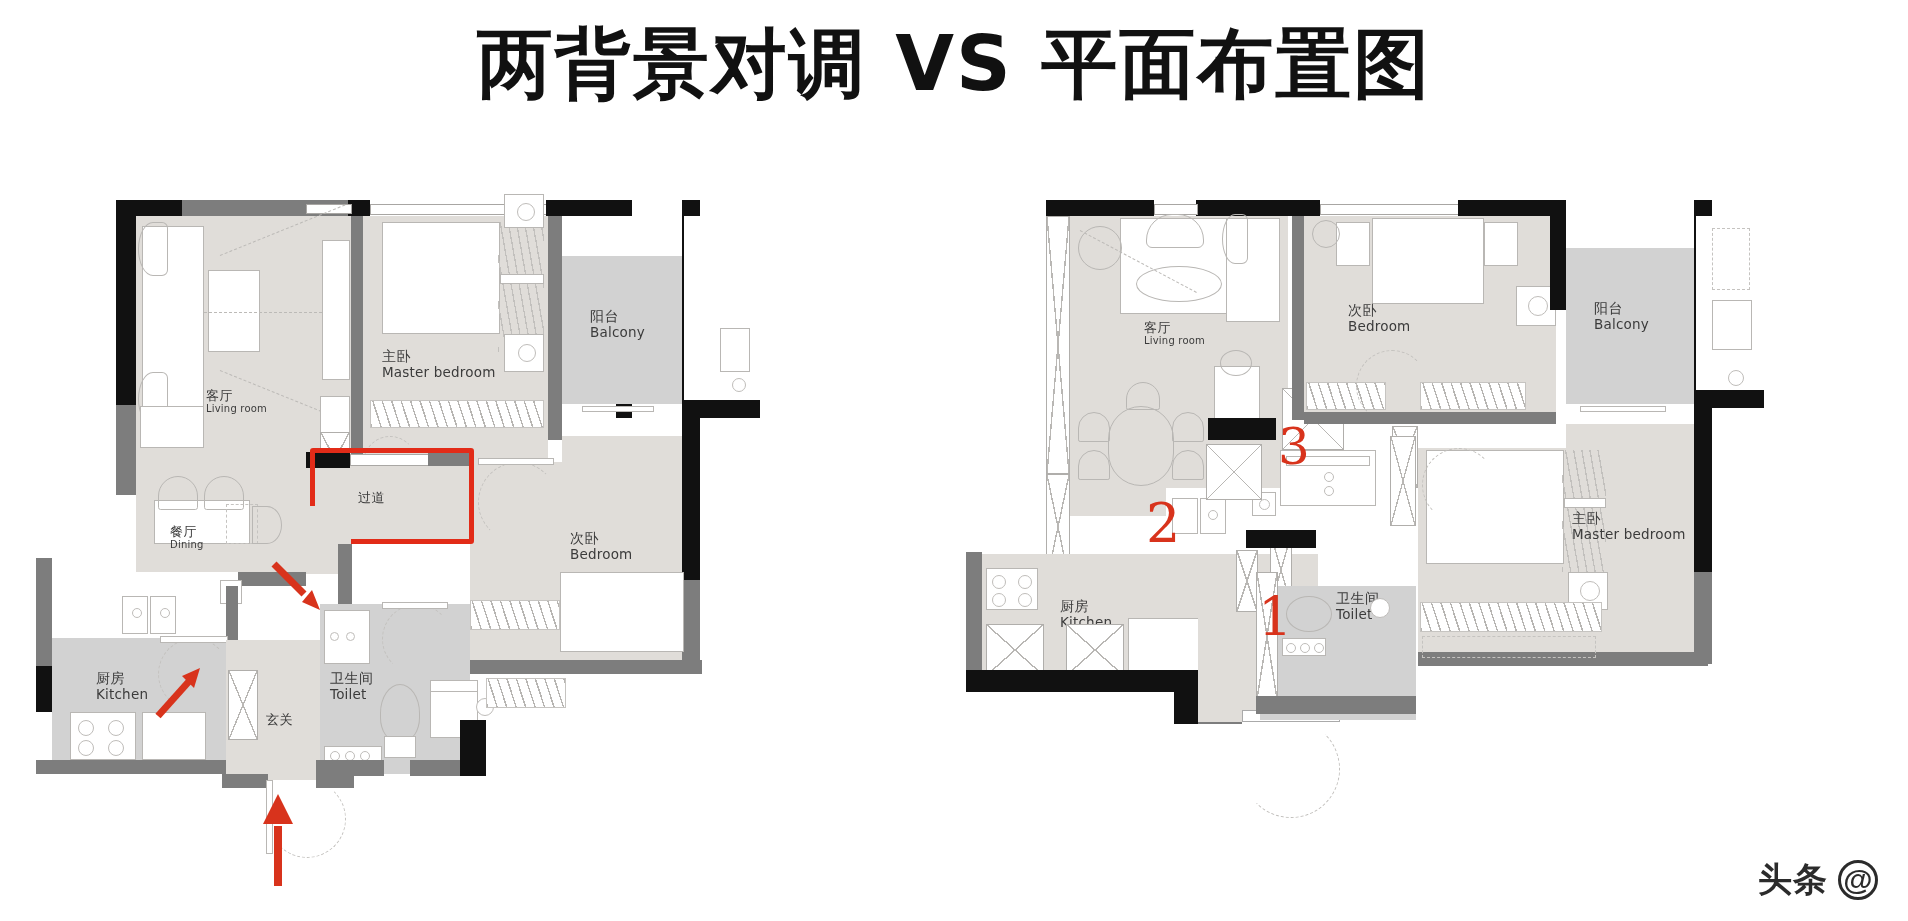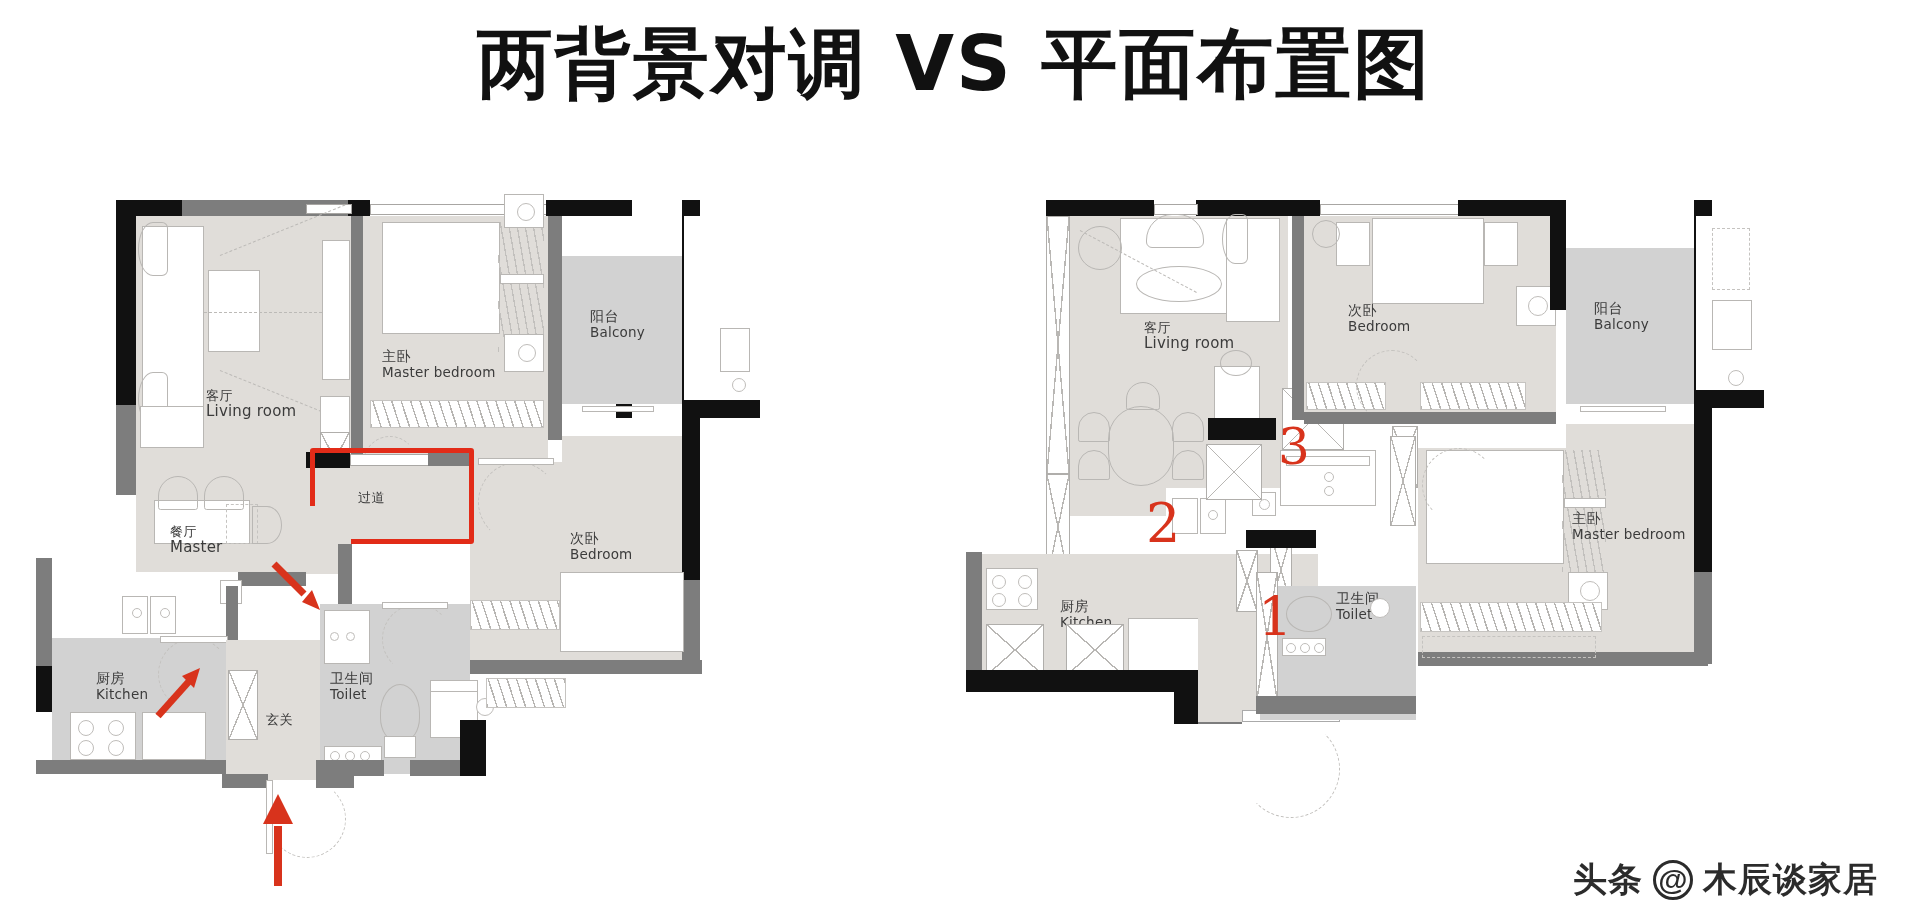--- a/index.html
+++ b/index.html
@@ -41,21 +41,21 @@
   .dashbox{position:absolute;border:1.2px dashed #c5c3c0;box-sizing:border-box;}
   .swing{position:absolute;border:1.2px dashed #c3c1be;border-radius:50%;
          border-right-color:transparent;border-bottom-color:transparent;}
   .swing2{position:absolute;border:1.2px dashed #c3c1be;border-radius:50%;
          border-left-color:transparent;border-top-color:transparent;}
   .dot{position:absolute;border:1px solid #bfbdba;border-radius:50%;background:#fff;}
 
   .label{position:absolute;color:#3b3b3b;white-space:nowrap;line-height:1.18;
          font-family:"DejaVu Sans","Liberation Sans",sans-serif;}
   .label .cn{display:block;font-size:13px;letter-spacing:.5px;}
-  .label .en{display:block;font-size:15px;letter-spacing:.2px;}
+  .label .en{display:block;font-size:10px;letter-spacing:.2px;}
   .label.big .cn{font-size:14px;}
   .label.big .en{font-size:13.5px;}
 
   .redbox{position:absolute;border:5px solid #e22b18;box-sizing:border-box;border-radius:3px;}
   .rednum{position:absolute;color:#d8331c;font-weight:400;
           font-family:"DejaVu Serif","Liberation Serif",serif;}
   .redtext{position:absolute;color:#d8331c;font-size:36px;font-weight:700;
            white-space:nowrap;font-family:"DejaVu Sans","Liberation Sans",sans-serif;}
   .arrow{position:absolute;}
 
@@ -158,21 +158,21 @@
   <div class="redbox" style="left:280px;top:248px;width:164px;height:96px;"></div>
 
   <div class="room" style="left:106px;top:306px;width:215px;height:68px;"></div>
   <div class="furn" style="left:124px;top:300px;width:96px;height:44px;"></div>
   <div class="furn rtop nofill" style="left:128px;top:276px;width:40px;height:34px;"></div>
   <div class="furn rtop nofill" style="left:174px;top:276px;width:40px;height:34px;"></div>
   <div class="dashbox" style="left:196px;top:304px;width:32px;height:40px;"></div>
   <div class="furn nofill" style="left:222px;top:306px;width:30px;height:38px;border-radius:0 50% 50% 0;"></div>
   <div class="label" style="left:140px;top:324px;">
     <span class="cn">餐厅</span>
-    <span class="en">Master</span>
+    <span class="en">Dining</span>
   </div>
 
   <div class="wall" style="left:86px;top:372px;width:190px;height:14px;"></div>
   <div class="wall" style="left:6px;top:358px;width:16px;height:116px;"></div>
   <div class="wall black" style="left:6px;top:466px;width:18px;height:46px;"></div>
   <div class="room white" style="left:22px;top:372px;width:186px;height:66px;"></div>
   <div class="furn" style="left:92px;top:396px;width:26px;height:38px;"></div>
   <div class="furn" style="left:120px;top:396px;width:26px;height:38px;"></div>
   <div class="dot" style="left:102px;top:408px;width:8px;height:8px;"></div>
   <div class="dot" style="left:130px;top:408px;width:8px;height:8px;"></div>
@@ -388,14 +388,13 @@
   <div class="hatch" style="left:430px;top:236px;width:26px;height:90px;"></div>
 
   <div class="rednum" style="left:318px;top:218px;font-size:50px;">3</div>
   <div class="rednum" style="left:186px;top:292px;font-size:54px;">2</div>
   <div class="rednum" style="left:298px;top:386px;font-size:54px;">1</div>
 </div>
 
 <div id="watermark">
   <span class="wm-text">头条</span>
   <span class="wm-at">@</span>
-  <span class="wm-text">木辰谈家居</span>
 </div>
 
 </body></html>

